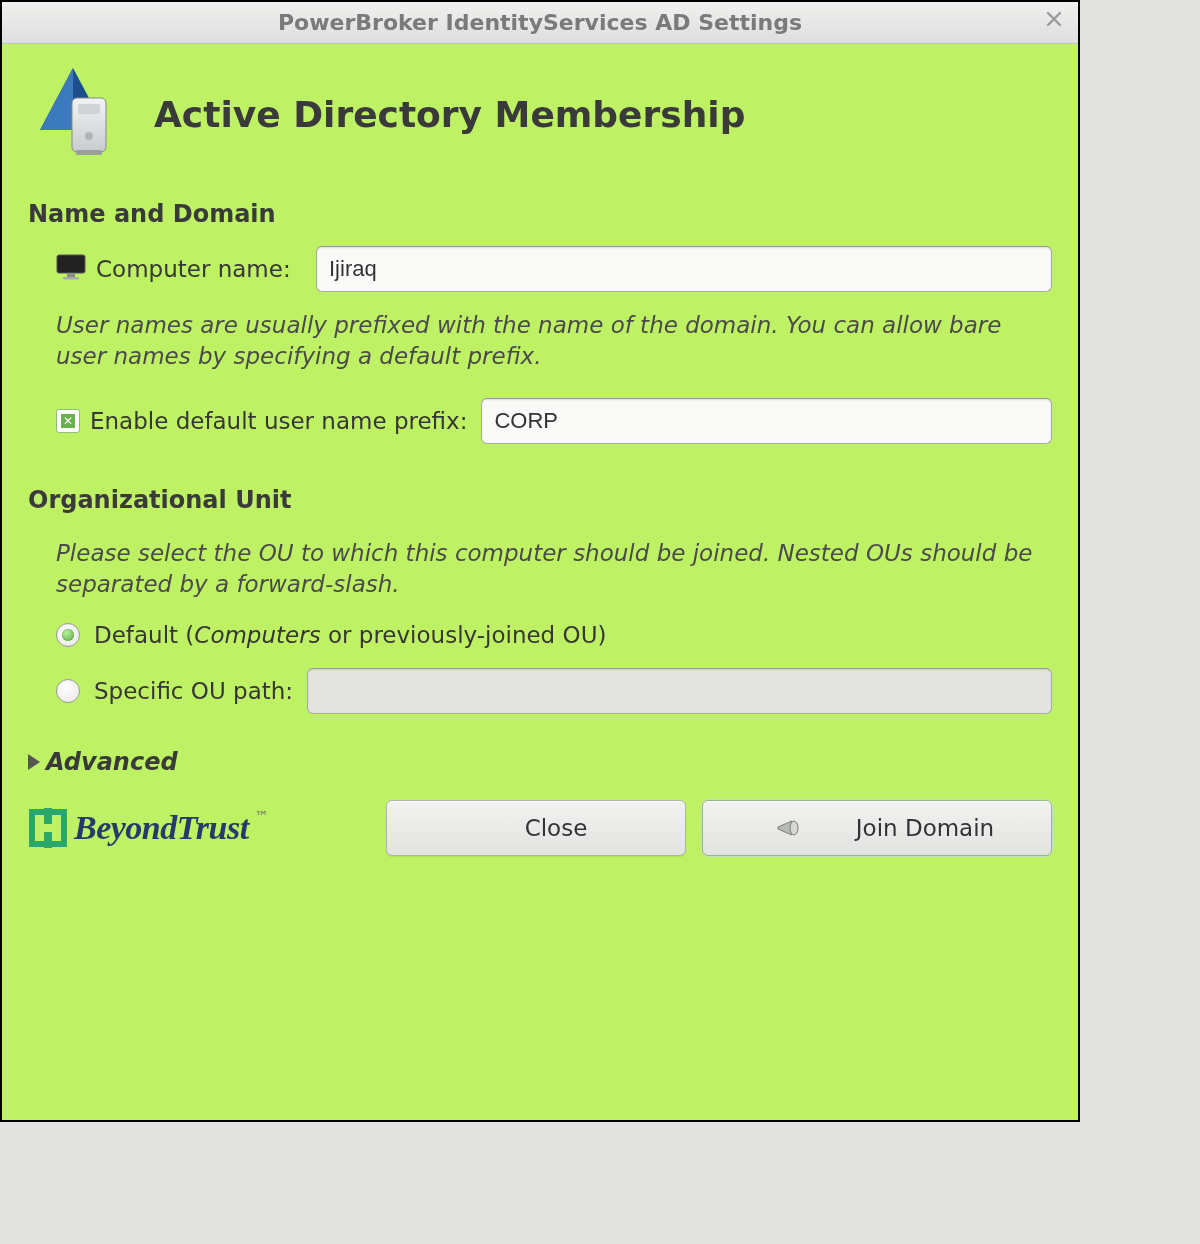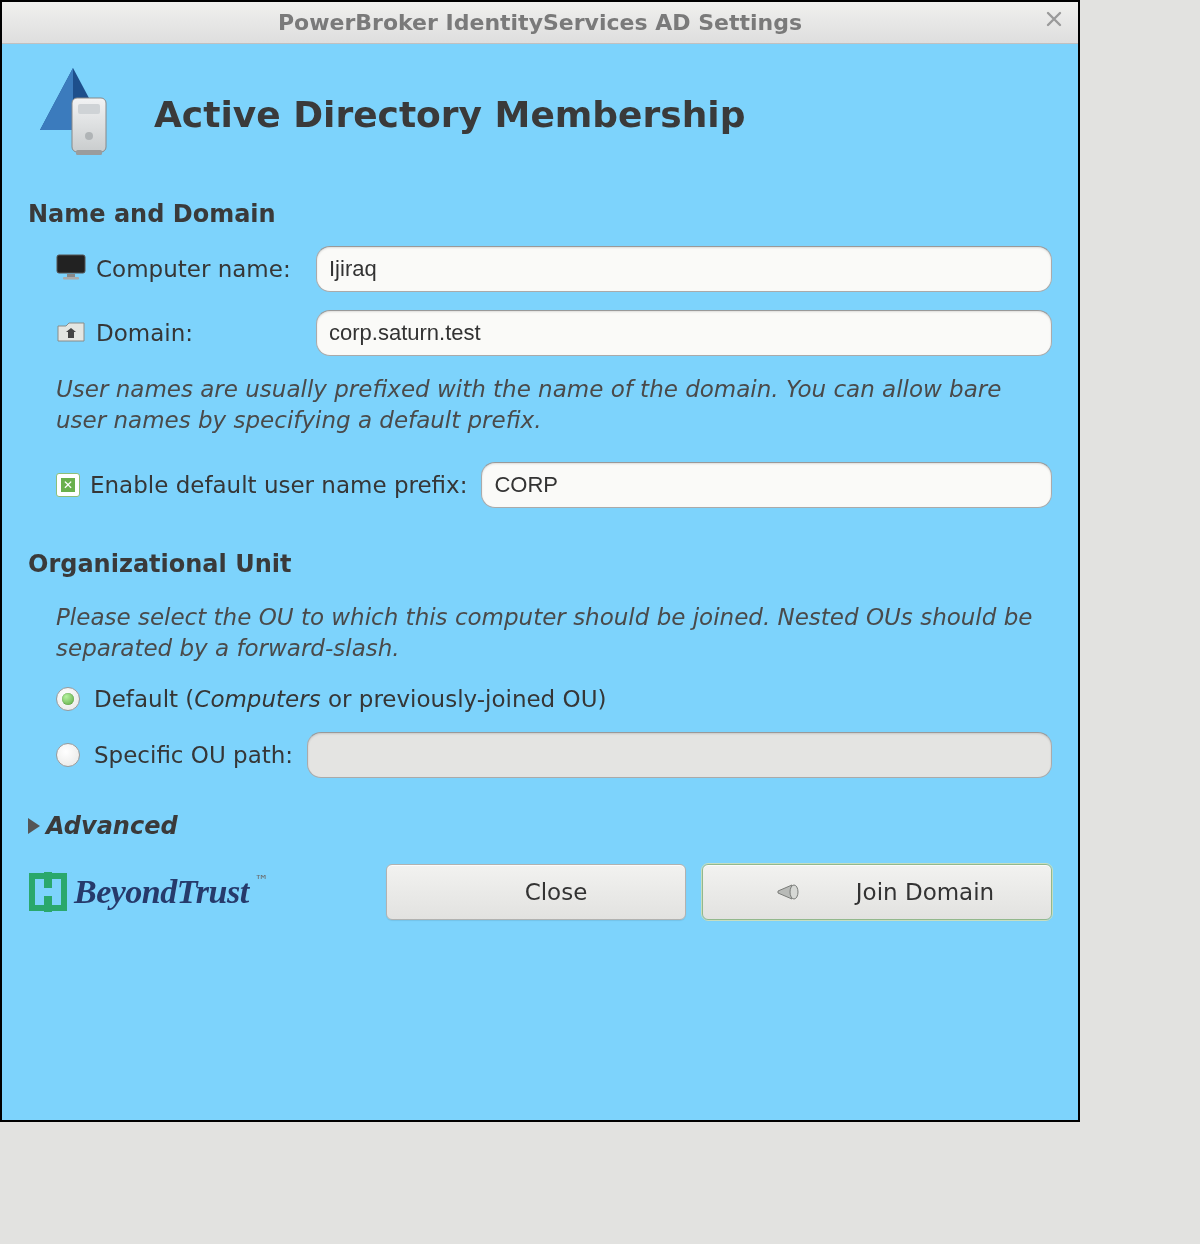--- a/index.html
+++ b/index.html
@@ -9,21 +9,21 @@
     background: #e2e2e0;
     color: #333;
     width: 1200px;
     height: 1244px;
   }
   .window {
     width: 1080px;
     height: 1122px;
     margin: 0;
     border: 2px solid #000;
-    background: #7dd3fc;
+    background: #bef264;
     display: flex;
     flex-direction: column;
     position: relative;
   }
   .titlebar {
     height: 42px;
     background: linear-gradient(to bottom, #f0f0ee, #dedede);
     border-bottom: 1px solid #c0c0c0;
     display: flex;
     align-items: center;
@@ -85,21 +85,21 @@
     width: 260px;
     flex-shrink: 0;
   }
   .label-cell svg { flex-shrink: 0; }
   input[type="text"] {
     flex: 1;
     height: 46px;
     background: #fafaf8;
     border: 1px solid #aaa;
     border-top-color: #999;
-    border-radius: 14px;
+    border-radius: 6px;
     padding: 0 12px;
     font-size: 22px;
     color: #333;
     box-shadow: inset 0 1px 2px rgba(0,0,0,0.12);
   }
   input[type="text"]:disabled {
     background: #e4e4e2;
     color: #888;
   }
   .help-text {
@@ -271,33 +271,20 @@
             <svg width="30" height="26" viewBox="0 0 30 26">
               <rect x="1" y="1" width="28" height="18" rx="2" fill="#222" stroke="#555"></rect>
               <rect x="11" y="20" width="8" height="3" fill="#888"></rect>
               <rect x="7" y="23" width="16" height="2.5" rx="1" fill="#aaa"></rect>
             </svg>
           </span>
           <span>Computer name:</span>
         </div>
         <input type="text" value="Ijiraq" style="">
       </div>
-      <div class="form-row">
-        <div class="label-cell">
-          <span>
-            <svg width="30" height="26" viewBox="0 0 30 26">
-              <path d="M2 8 L10 8 L13 5 L28 5 L28 23 L2 23 Z" fill="#e4e6e2" stroke="#8a8c88"></path>
-              <polygon points="15,10 20,14 10,14" fill="#444"></polygon>
-              <rect x="12" y="14" width="6" height="6" fill="#444"></rect>
-            </svg>
-          </span>
-          <span>Domain:</span>
-        </div>
-        <input type="text" value="corp.saturn.test" style="">
-      </div>
 
       <div class="help-text">User names are usually prefixed with the name of the domain.  You can allow bare user names by specifying a default prefix.</div>
 
       <div class="check-row">
         <span class="checkbox">
           <span class="mark">✕</span>
         </span>
         <span class="chk-label">Enable default user name prefix:</span>
         <input type="text" style="flex: 1 1 0%;" value="CORP">
       </div>

